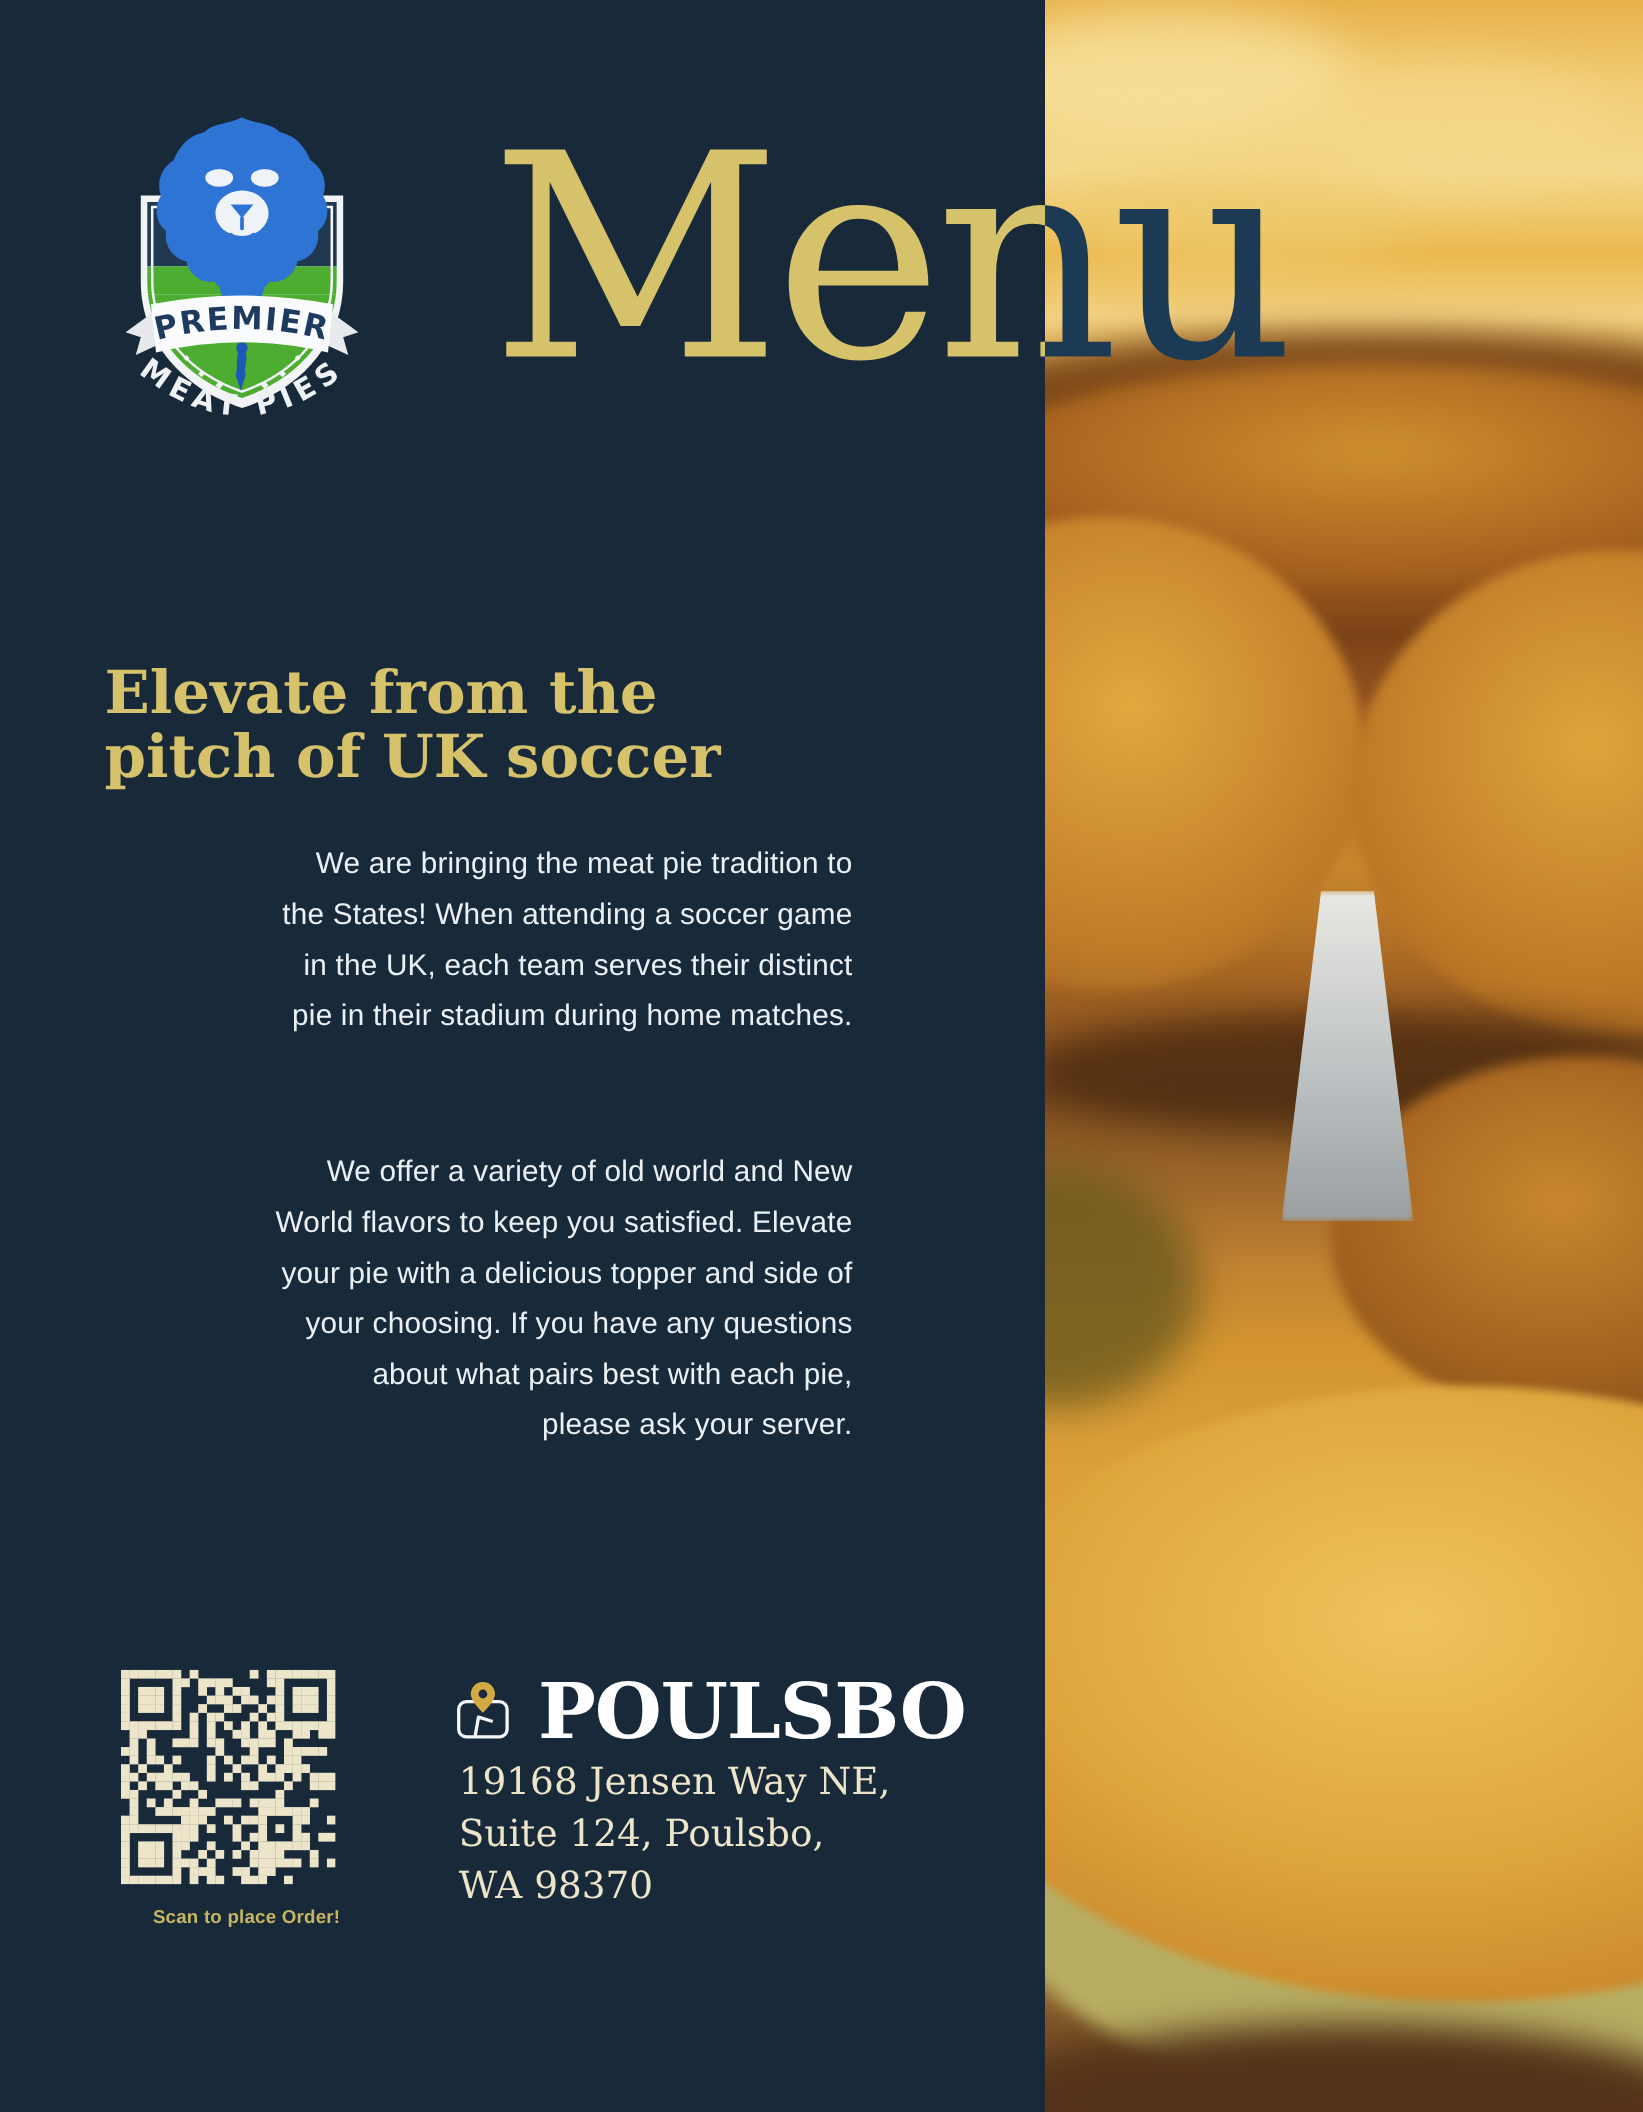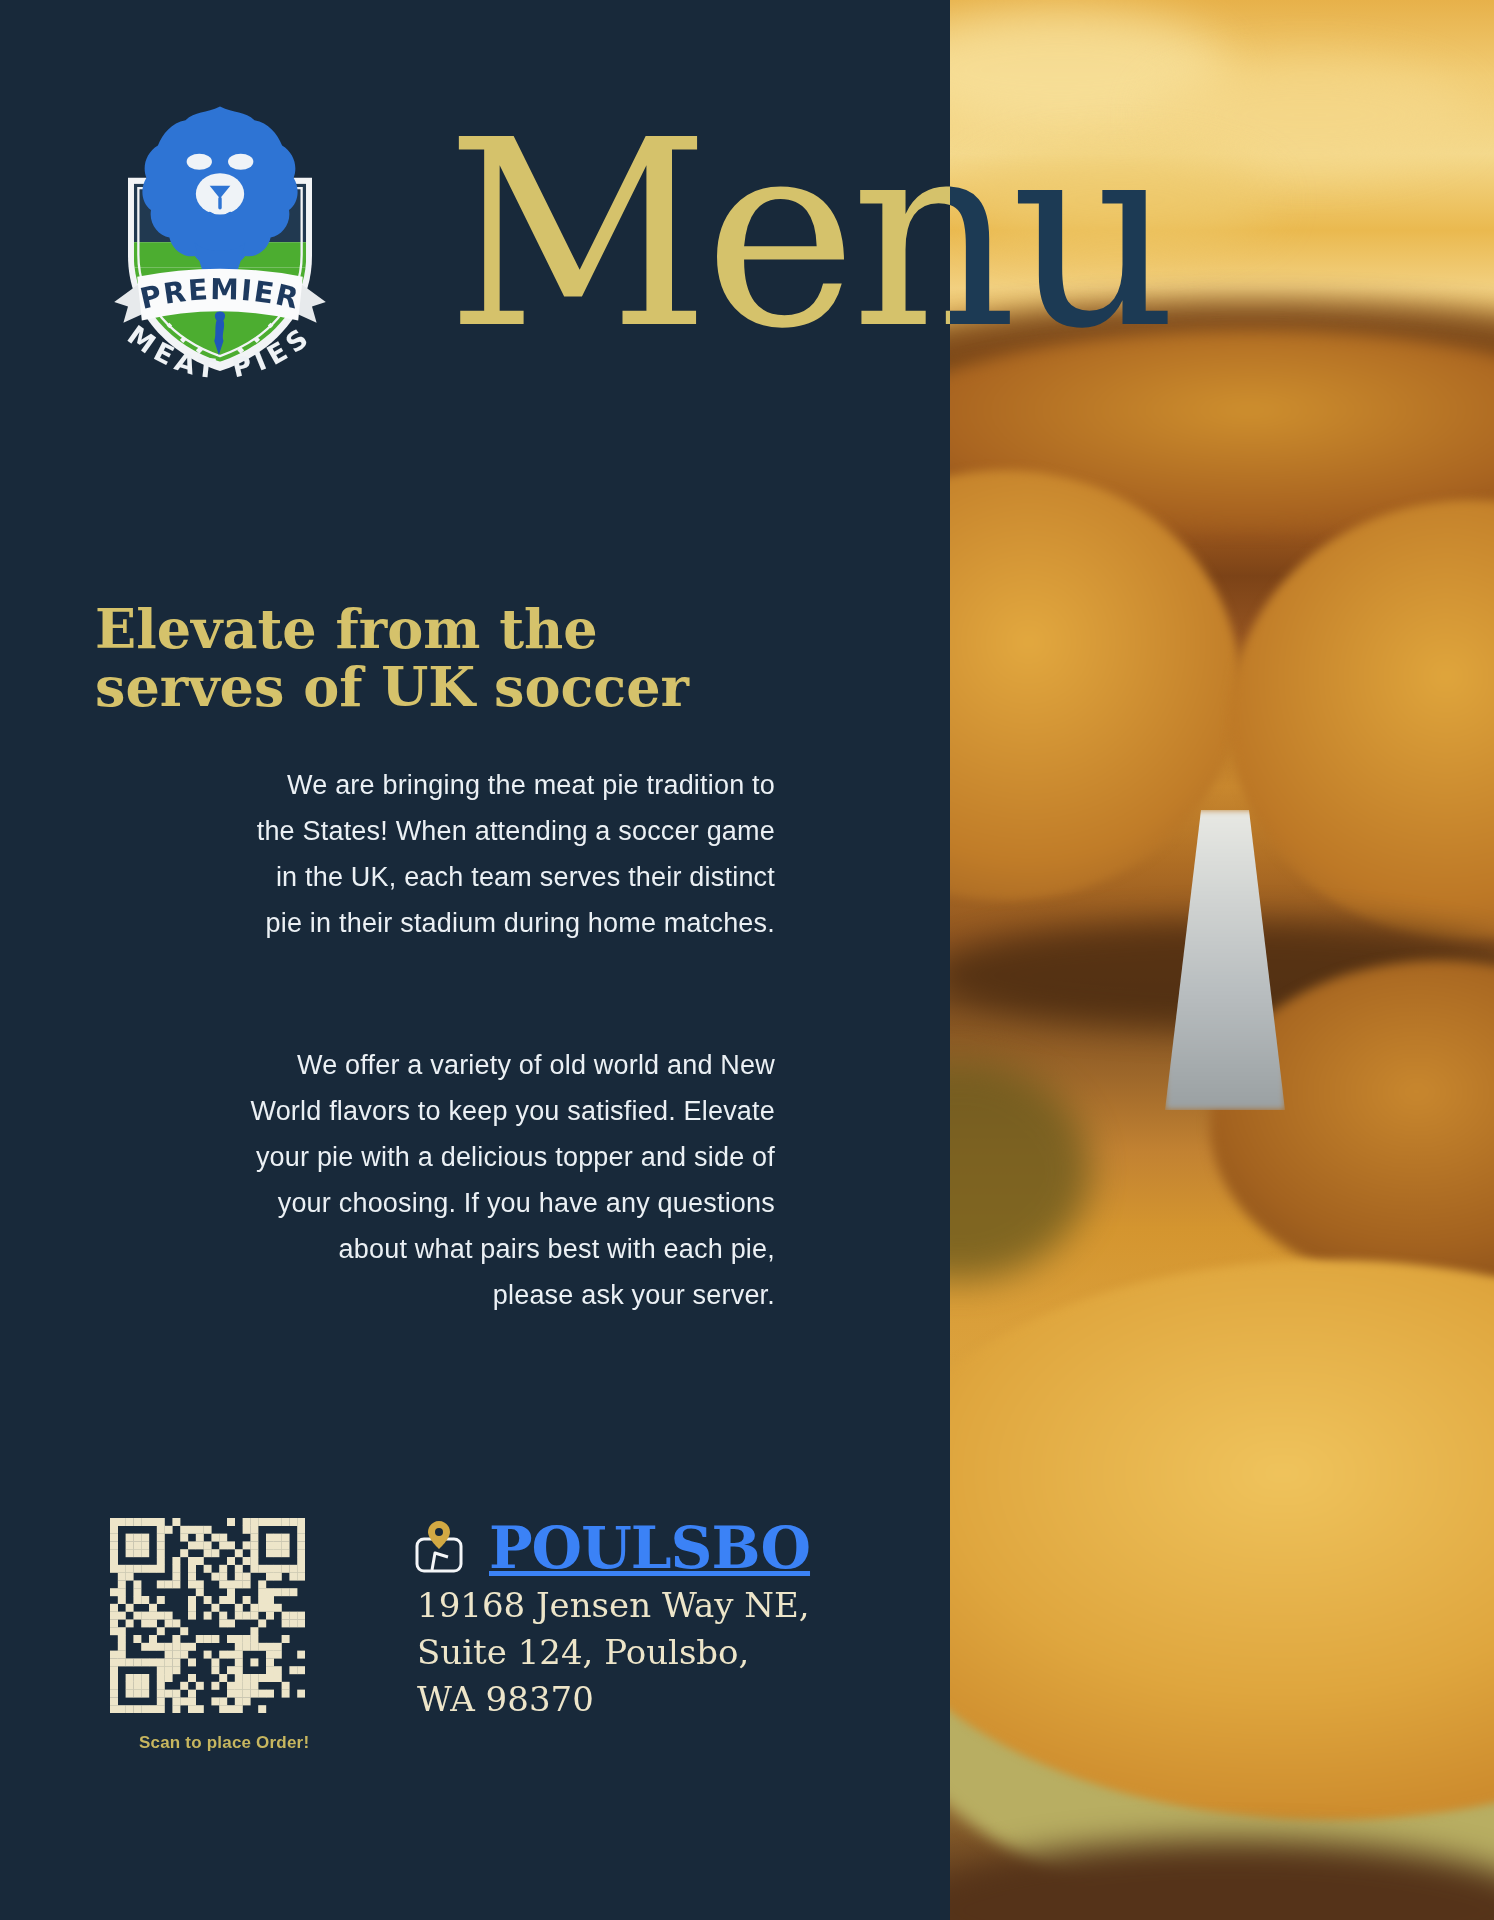--- a/index.html
+++ b/index.html
@@ -52,21 +52,21 @@
     font-size:27px;line-height:46px;color:#EBF0F4;white-space:pre-line;letter-spacing:.2px;text-align:right;}
   .p1{top:762px;}
   .p2{top:1042px;}
 
   
   .qr-block{position:absolute;left:110px;top:1518px;width:220px;z-index:3;}
   .qr-box svg{display:block;}
   .qr-caption{margin-top:20px;font-size:17px;font-weight:bold;color:#C7B65F;letter-spacing:.2px;margin-left:29px;}
   .location{position:absolute;left:415px;top:1514px;z-index:3;}
   .loc-head{display:flex;align-items:center;gap:26px;}
-  .loc-name{font-family:"DejaVu Serif",serif;font-weight:bold;font-size:58px;color:#3b82f6;letter-spacing:-1px;text-decoration:underline;}
+  .loc-name{font-family:"DejaVu Serif",serif;font-weight:bold;font-size:70px;color:#ffffff;letter-spacing:-1px;}
   .address{margin-left:2px;font-family:"DejaVu Serif",serif;
     font-size:34px;line-height:47px;color:#EDE5C9;white-space:pre-line;}
 </style>
 </head>
 <body>
 
 <div class="page">
 
   <div class="photo">
     <div class="blob b-top1"></div>
@@ -144,21 +144,21 @@
 
   <div class="title-layer gold-layer">
     <span>Menu</span>
   </div>
   <div class="title-layer navy-layer">
     <span>Menu</span>
   </div>
 
   <h1 class="heading" style="margin:0;">
     <span>Elevate from the</span>
-    <span>serves of UK soccer</span>
+    <span>pitch of UK soccer</span>
   </h1>
   <p class="body-text p1" style="margin:0;">We are bringing the meat pie tradition to
 the States! When attending a soccer game
 in the UK, each team serves their distinct
 pie in their stadium during home matches.</p>
   <p class="body-text p2" style="margin:0;">We offer a variety of old world and New
 World flavors to keep you satisfied. Elevate
 your pie with a delicious topper and side of
 your choosing. If you have any questions
 about what pairs best with each pie,

